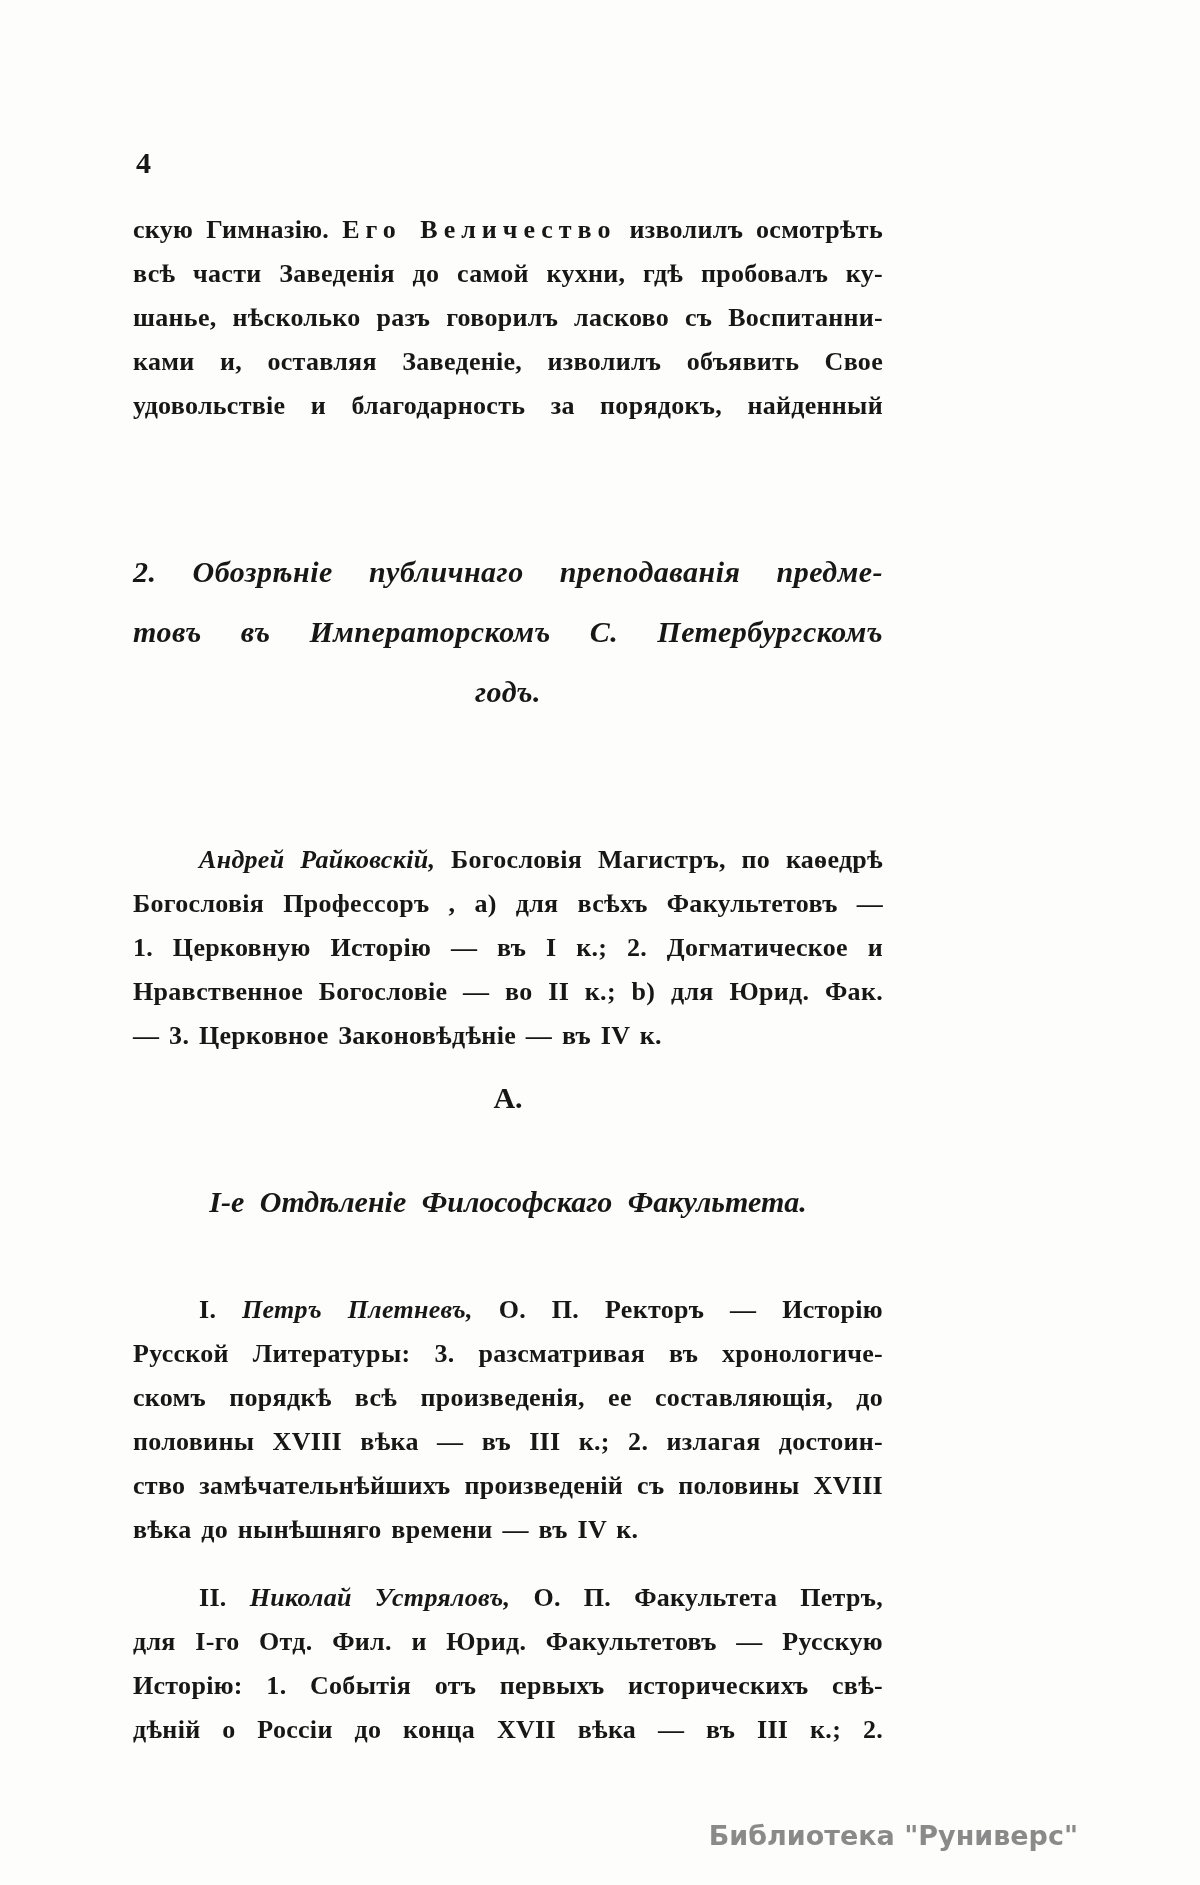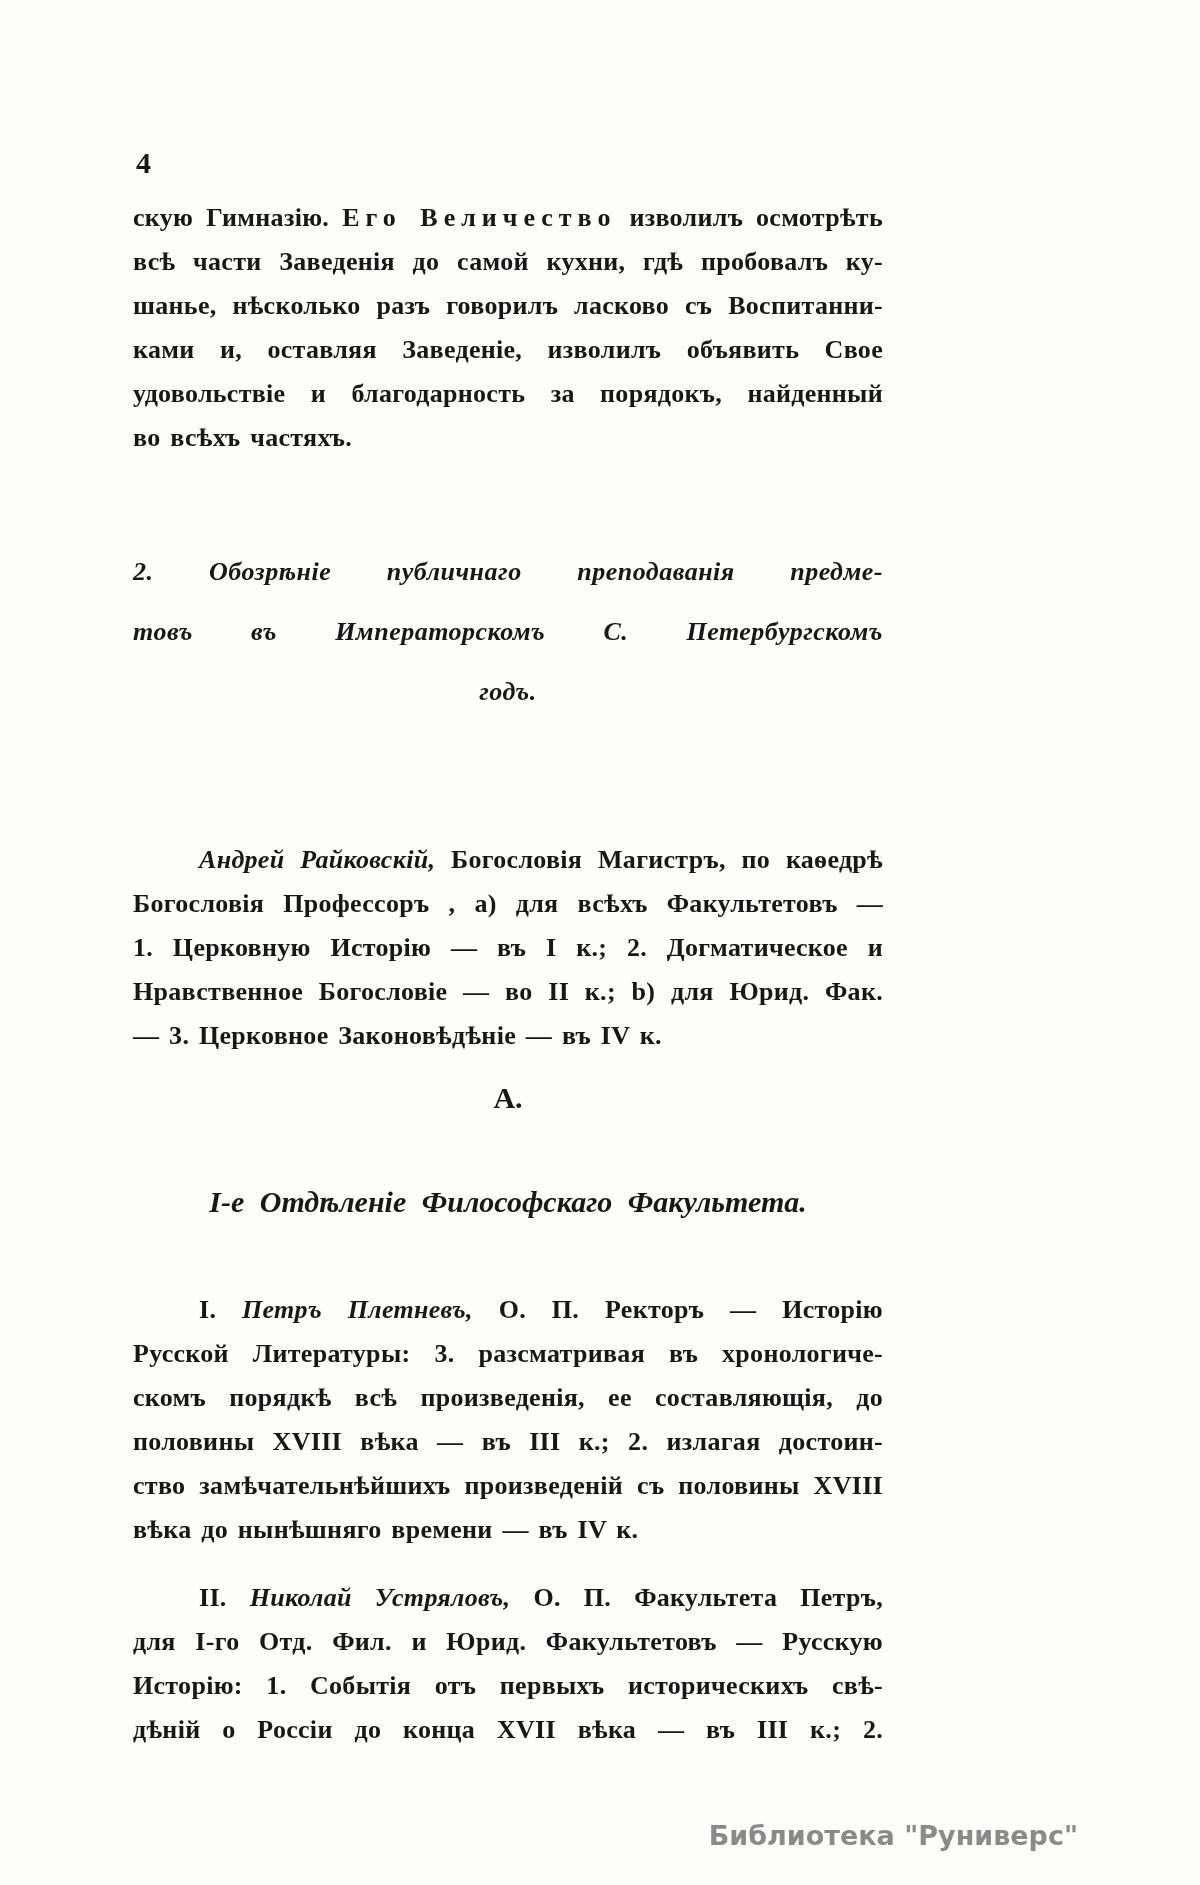--- a/index.html
+++ b/index.html
@@ -20,21 +20,21 @@
   .line{
     font-size:26px;font-weight:700;
     line-height:44px;
     letter-spacing:0.3px;word-spacing:3px;
   }
   .j{text-align:justify;text-align-last:justify;}
   .indent{padding-left:66px;margin-top:32px;}
   .center{text-align:right;text-align-last:center;}
   .sp{letter-spacing:6px;}
   .heading .line{
-    font-size:26px;font-style:italic;line-height:60px;
+    font-size:30px;font-style:italic;line-height:60px;
     letter-spacing:0.5px;word-spacing:6px;
   }
   .rm{font-style:normal;}
   .it{font-style:italic;}
   .part-letter{
     font-size:30px;font-weight:700;text-align:center;line-height:40px;
   }
   .sub-heading{
     font-size:30px;font-weight:700;font-style:italic;
     text-align:center;line-height:44px;word-spacing:8px;
@@ -47,27 +47,26 @@
     color:#8a8a8a;
   }
 </style>
 </head>
 <body>
 
 <div class="page">
 
   <div class="page-number">4</div>
 
-  <section class="block" style="top:196px">
+  <section class="block" style="top:208px">
     <div class="line j"><span>скую Гимназію.  </span><span class="sp">Его Величество</span><span> изволилъ осмотрѣть</span></div>
     <div class="line j">всѣ части Заведенія до самой кухни, гдѣ пробовалъ ку-</div>
     <div class="line j">шанье, нѣсколько разъ говорилъ ласково съ Воспитанни-</div>
     <div class="line j">ками и, оставляя Заведеніе, изволилъ объявить Свое</div>
     <div class="line j">удовольствіе и благодарность за порядокъ, найденный</div>
-    <div class="line">во всѣхъ частяхъ.</div>
   </section>
 
   <section class="block heading" style="top:542px">
     <div class="line j">2.  Обозрѣніе публичнаго преподаванія предме-</div>
     <div class="line j">товъ въ Императорскомъ С. Петербургскомъ</div>
     <div class="line center">годъ.</div>
   </section>
 
   <section class="block" style="top:806px">
     <div class="line j indent"><span class="it">Андрей Райковскій,</span><span> Богословія Магистръ, по каѳедрѣ</span></div>

